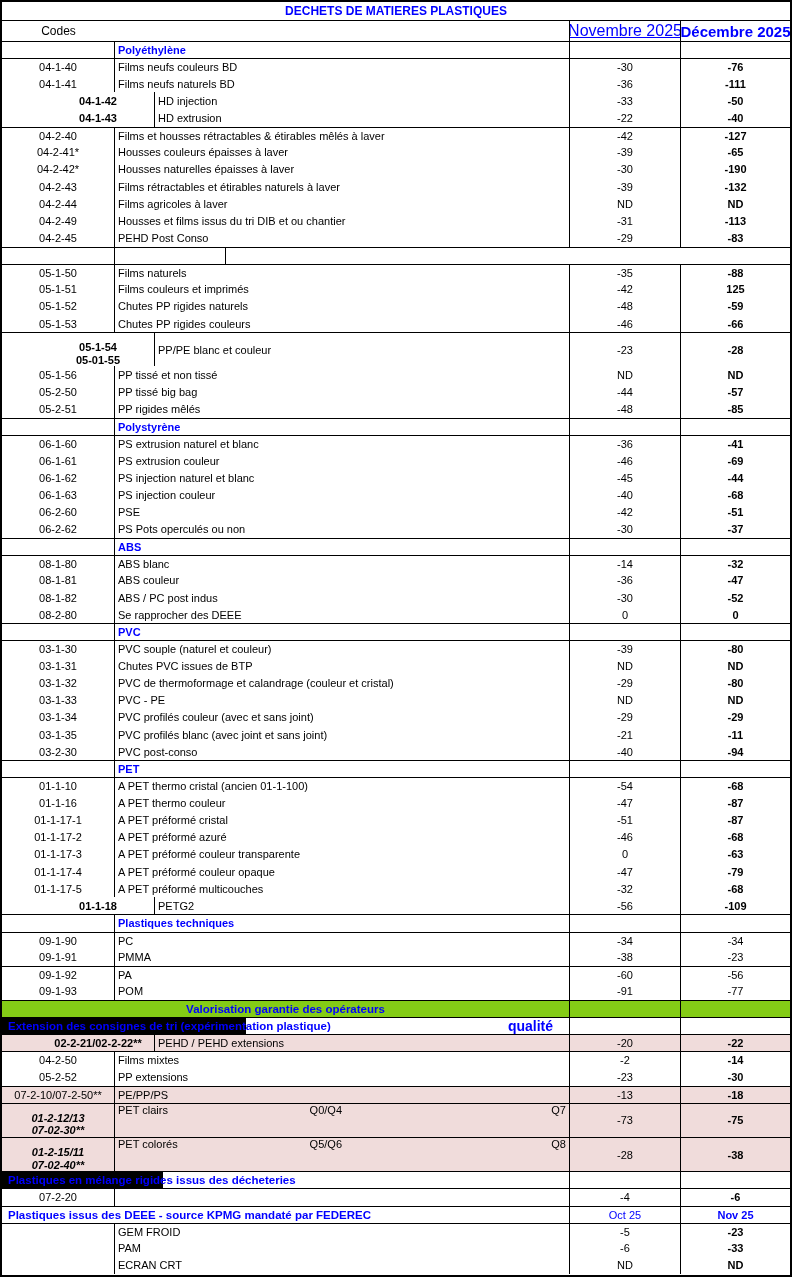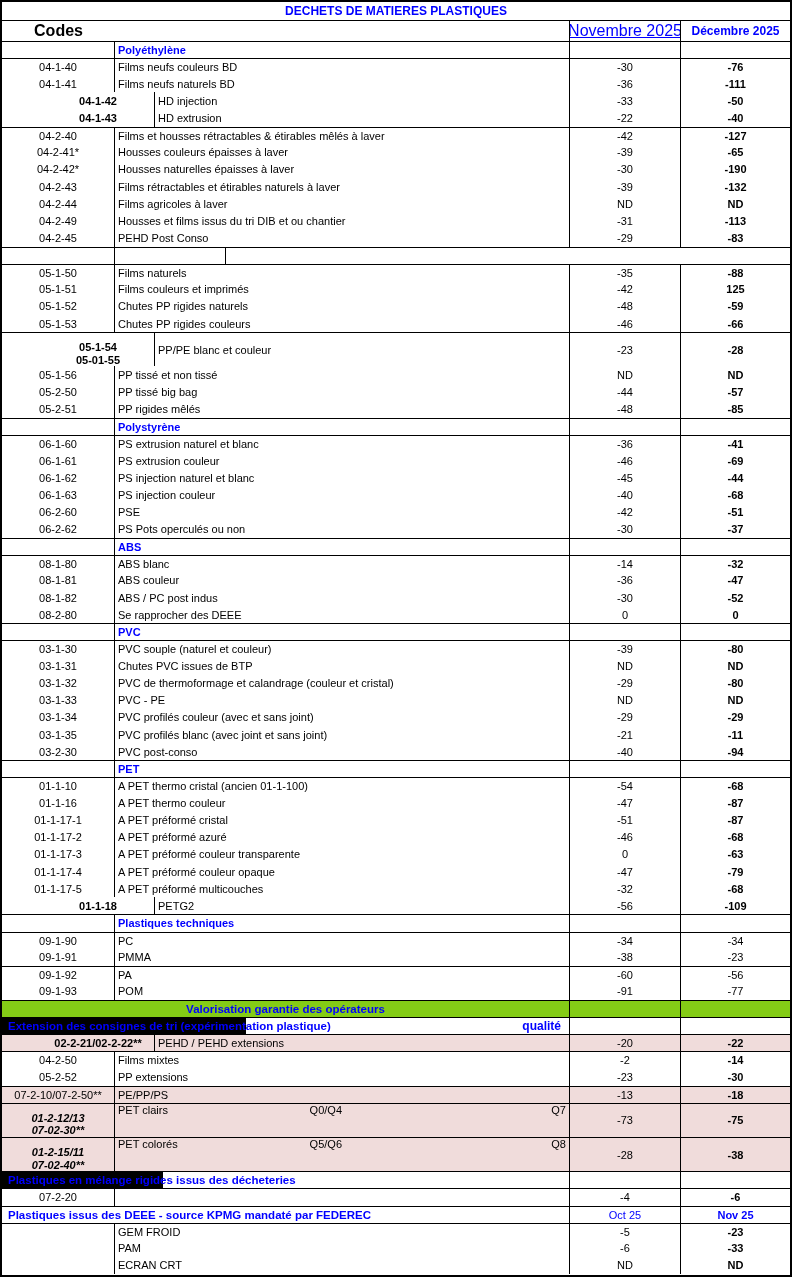--- a/index.html
+++ b/index.html
@@ -18,30 +18,30 @@
   .cell-code{width:113px;justify-content:center;border-right:1px solid #000;text-align:center;}
   .cell-desc{flex:1;padding-left:3px;border-right:1px solid #000;}
   .cell-nov{width:111px;justify-content:center;border-right:1px solid #000;}
   .cell-dec{width:109px;justify-content:center;font-weight:bold;}
   .cell-dec.nb{font-weight:normal;}
   .cell-merged{flex:1;border-right:1px solid #000;position:relative;padding-left:6px;}
   .bold{font-weight:bold;margin-left:40px;}
   .bi{font-weight:bold;font-style:italic;}
   .blue{color:var(--blue);}
   .title-cell{flex:1;justify-content:center;font-size:12px;font-weight:bold;color:var(--blue);}
-  .colhead .cell-code{border-right:none;font-weight:bold;font-size:16px;}
+  .colhead .cell-code{border-right:none;font-weight:normal;font-size:12px;}
   .colhead .cell-spacer{flex:1;border-right:1px solid #000;}
   .colhead .cell-nov{font-size:16px;color:var(--blue);text-decoration:underline;}
-  .colhead .cell-dec{font-size:12px;color:var(--blue);font-weight:bold;}
+  .colhead .cell-dec{font-size:15px;color:var(--blue);font-weight:bold;}
   .section-label{color:var(--blue);font-weight:bold;}
   .code-col2{flex-direction:column;justify-content:flex-end;line-height:1.15;}
   .desc-col2{flex-direction:row;justify-content:center;align-items:stretch;line-height:1.25;padding-right:3px;}
   .desc-line{display:flex;justify-content:space-between;width:100%;}
   .banner-label{position:relative;z-index:1;color:var(--blue);font-weight:bold;font-size:11.5px;}
-  .banner-right{position:absolute;right:8px;z-index:1;color:var(--blue);font-weight:bold;font-size:12px;}
+  .banner-right{position:absolute;right:16px;z-index:1;color:var(--blue);font-weight:bold;font-size:14px;}
   .band{position:absolute;left:-6px;top:0;bottom:0;background:#000;z-index:0;}
   .bg-peach{background:#84cc16;}
   .bg-pink{background:#f0dcdb;}
   .banner-center{justify-content:center;padding-left:0;}
 </style>
 </head>
 <body>
 
 <div class="container">
   <div class="row title-row">

